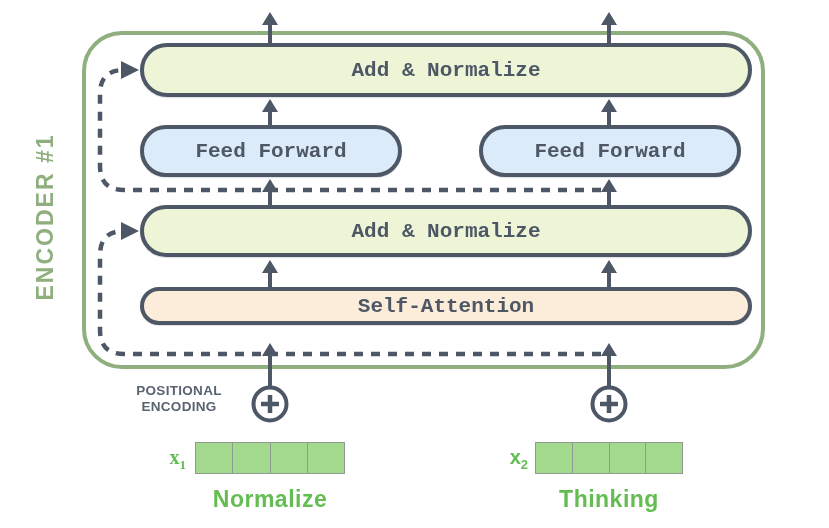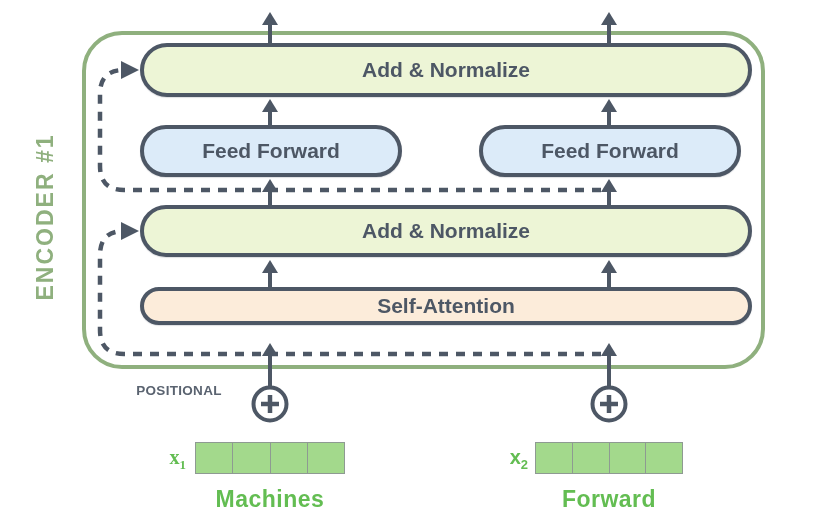--- a/index.html
+++ b/index.html
@@ -23,20 +23,21 @@
   .dashed-path{fill:none;stroke:var(--slate);stroke-width:4.5;stroke-dasharray:9 8;stroke-linecap:butt;}
   .arrow-shaft{stroke:var(--slate);stroke-width:4;}
   .arrow-head{fill:var(--slate);stroke:none;}
   .plus-circle{fill:#fff;stroke:var(--slate);stroke-width:4;}
   .plus-sign{fill:none;stroke:var(--slate);stroke-width:4.5;}
   .layer-box{
     position:absolute;box-sizing:border-box;border:4px solid var(--slate);
     display:flex;align-items:center;justify-content:center;
     font-size:21px;font-weight:600;color:var(--slate);
     box-shadow:0 1px 1px rgba(70,80,95,.18);
+    font-family:Liberation Mono, monospace;
   }
   .fill-an{background:var(--add-norm-fill);}
   .fill-ff{background:var(--feed-forward-fill);}
   .fill-sa{background:var(--self-attention-fill);}
   .encoder-label{
     position:absolute;left:-84px;top:203px;width:260px;height:28px;
     transform:rotate(-90deg);text-align:center;
     font-size:23px;font-weight:bold;letter-spacing:2px;color:var(--encoder-green);
     white-space:nowrap;
   }
@@ -148,37 +149,38 @@
   <div class="layer-box fill-an" style="left:140px;top:205px;width:612px;height:52px;border-radius:26px;">
     <span>Add &amp; Normalize</span>
   </div>
 
   <div class="layer-box fill-sa" style="left:140px;top:287px;width:612px;height:38px;border-radius:27px;">
     <span>Self-Attention</span>
   </div>
 
   <div class="pos-enc-label">
     <div>POSITIONAL</div>
+    <div>ENCODING</div>
   </div>
 
   <div class="x-label" style="left:150px;font-family:Liberation Serif, serif;">
     <span>x</span><sub>1</sub>
   </div>
   <div class="vector" style="left:195px;width:150px;">
       <div class="cell"></div>
       <div class="cell"></div>
       <div class="cell"></div>
       <div class="cell"></div>
     </div>
-  <div class="word-label" style="left:170px;">Machines</div>
+  <div class="word-label" style="left:170px;">Normalize</div>
 
   <div class="x-label" style="left:492px;">
     <span>x</span><sub>2</sub>
   </div>
   <div class="vector" style="left:535px;width:148px;">
       <div class="cell"></div>
       <div class="cell"></div>
       <div class="cell"></div>
       <div class="cell"></div>
     </div>
-  <div class="word-label" style="left:509px;">Forward</div>
+  <div class="word-label" style="left:509px;">Thinking</div>
 
 </div>
 
 </body></html>

